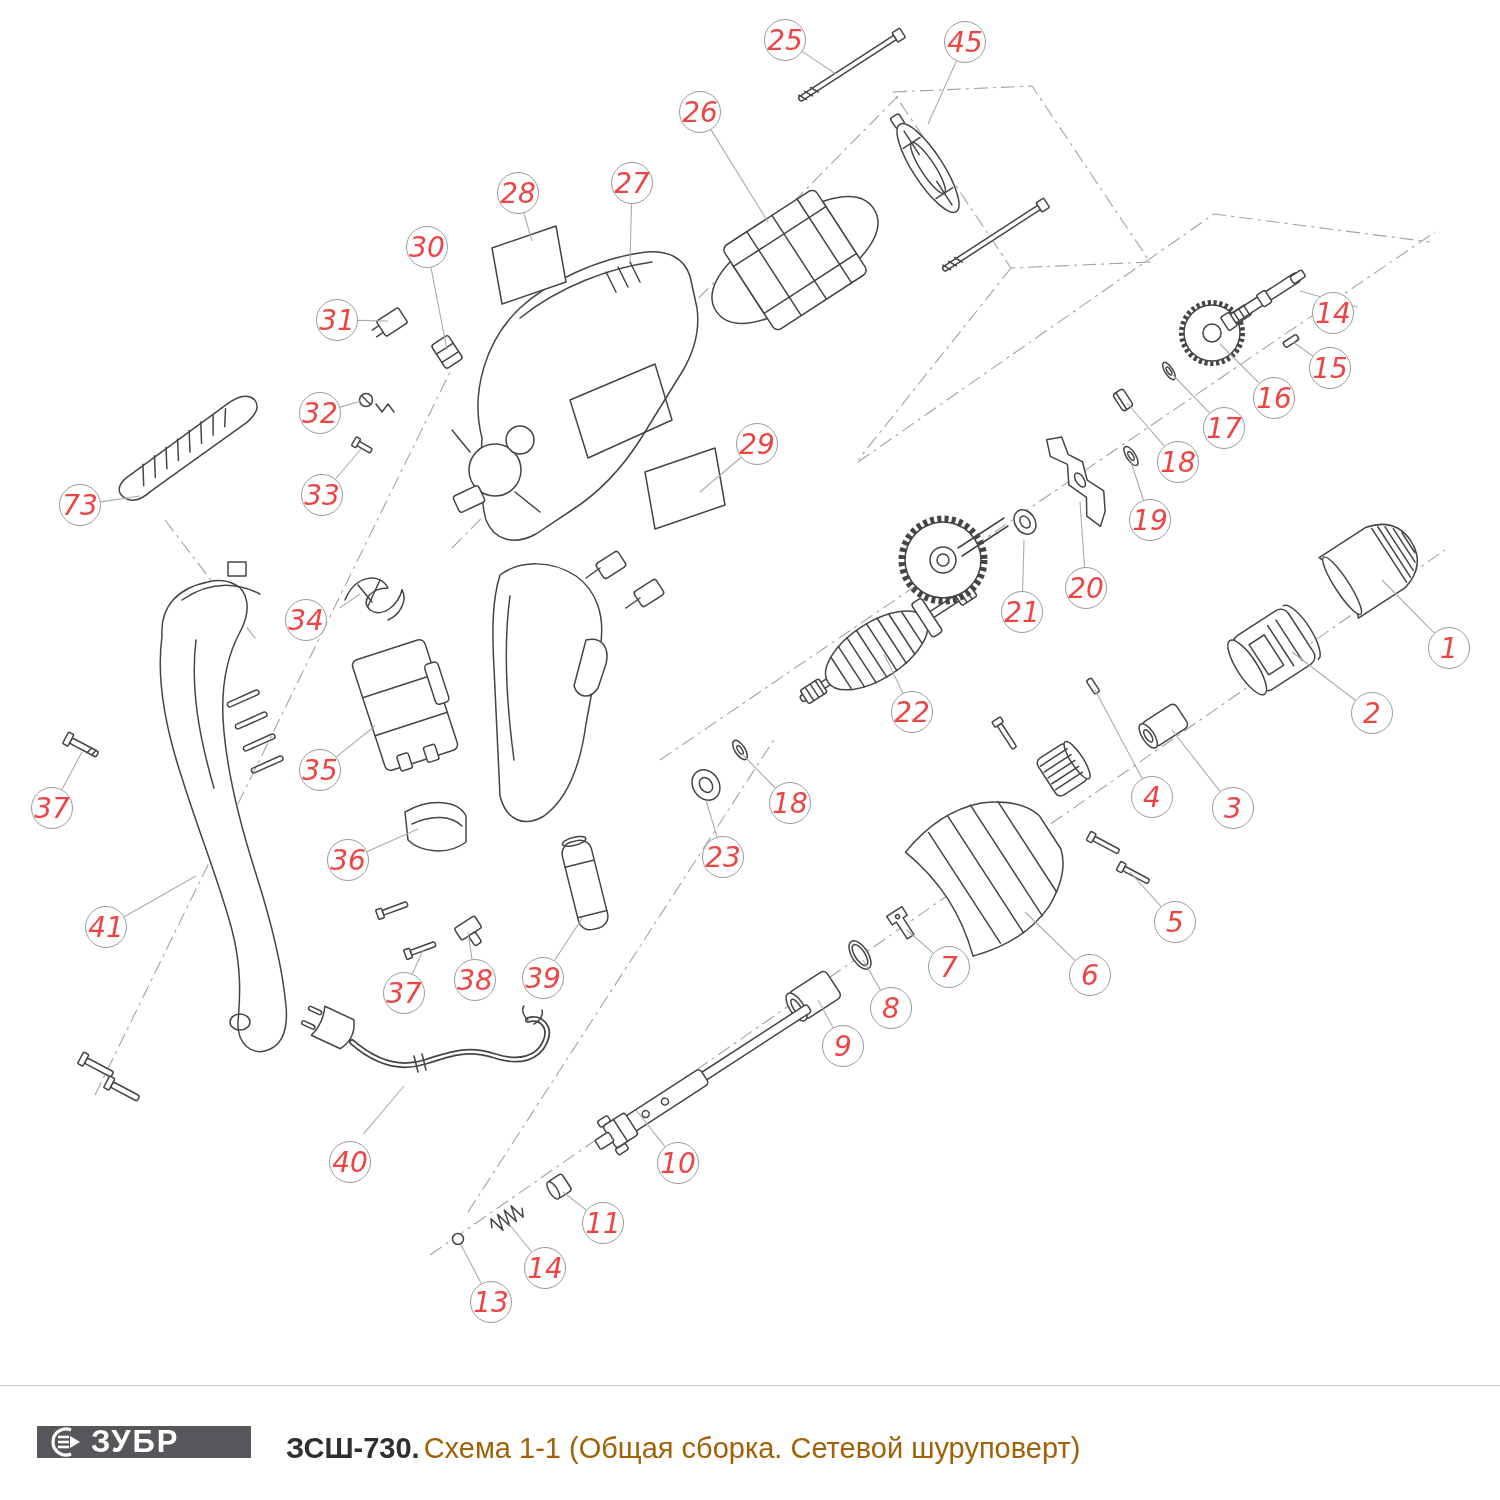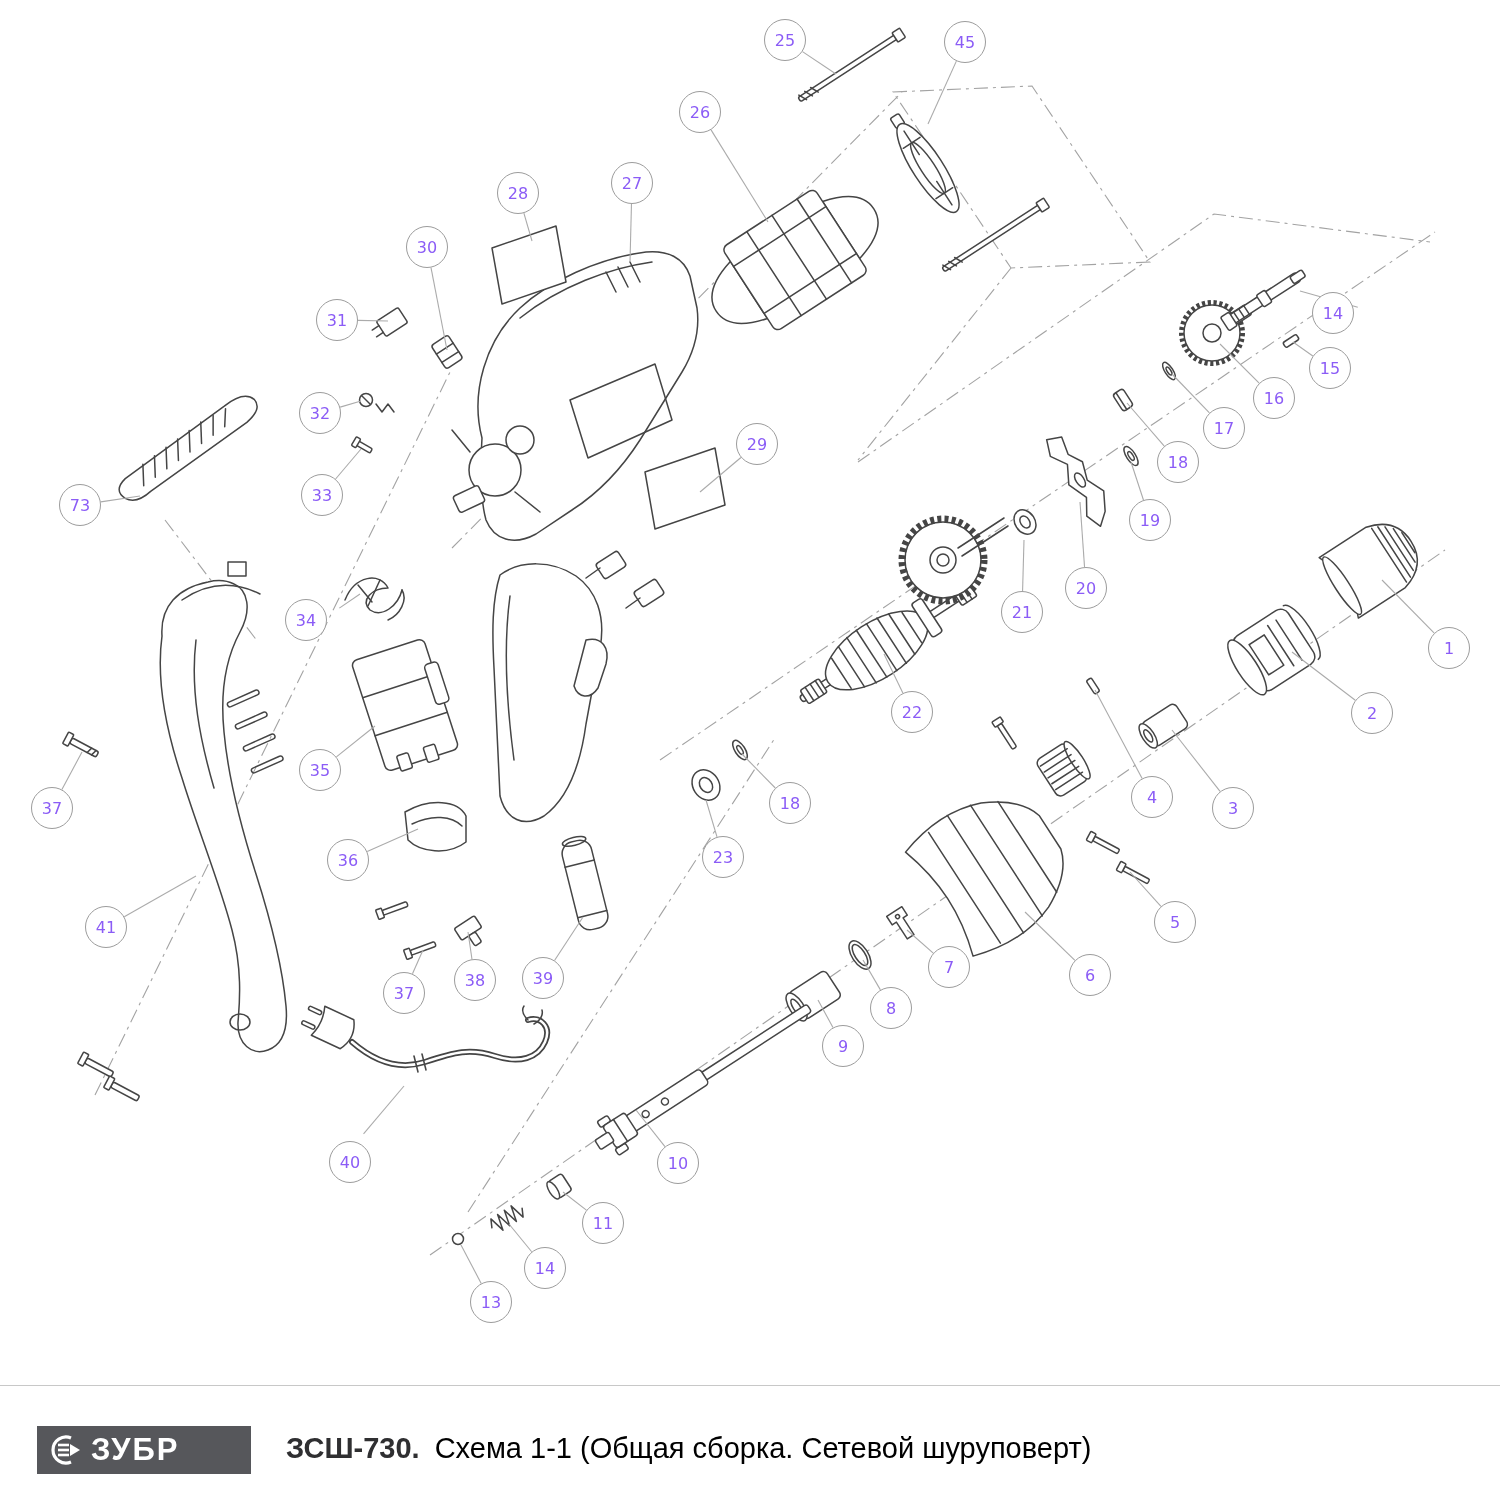--- a/index.html
+++ b/index.html
@@ -3,34 +3,35 @@
 <meta charset="utf-8">
 <style>
   html,body{margin:0;padding:0;background:#fff;}
   body{width:1500px;height:1500px;font-family:"DejaVu Sans",sans-serif;}
   #stage{position:relative;width:1500px;height:1500px;background:#fff;overflow:hidden;}
   #art-svg{position:absolute;left:0;top:0;}
   #callout-layer{position:absolute;left:0;top:0;width:1500px;height:1385px;}
   .callout{
     position:absolute;width:42px;height:42px;box-sizing:border-box;
     border:1.6px solid #9c9c9c;border-radius:50%;background:#fff;
-    color:#8b5cf6;font-size:16px;display:flex;align-items:center;justify-content:center;
+    color:#ef4444;font-size:28px;display:flex;align-items:center;justify-content:center;
     font-family:"DejaVu Sans",sans-serif;
+    font-style:italic;
   }
   #footer{position:absolute;left:0;top:1385px;width:1500px;height:115px;border-top:1px solid #c8c8c8;background:#fff;}
   #logo-box{
-    position:absolute;left:37px;top:40px;width:214px;height:48px;background:#56575b;
+    position:absolute;left:37px;top:40px;width:214px;height:32px;background:#56575b;
     display:flex;align-items:center;padding-left:12px;box-sizing:border-box;gap:8px;
   }
   #logo-text{color:#fff;font-family:"Liberation Sans",sans-serif;font-weight:bold;font-size:31px;letter-spacing:2px;}
   #footer-title{
     position:absolute;left:286px;top:46px;font-family:"Liberation Sans",sans-serif;font-size:29px;white-space:nowrap;
   }
   #footer-title .model{color:#2f2f31;font-weight:bold;}
-  #footer-title .subtitle{color:#000000;font-weight:normal;margin-left:15px;}
+  #footer-title .subtitle{color:#a16207;font-weight:normal;margin-left:4px;}
   .ln{stroke:#454545;stroke-width:1.5;fill:none;stroke-linecap:round;stroke-linejoin:round;}
   .fw{stroke:#454545;stroke-width:1.5;fill:#fff;stroke-linejoin:round;}
   .dash{stroke:#a3a3a3;stroke-width:1.1;fill:none;stroke-dasharray:14 5 3 5;}
   #leader-layer line{stroke:#ababab;stroke-width:1.1;}
 </style>
 </head>
 <body>
 
 <div id="stage">
 

